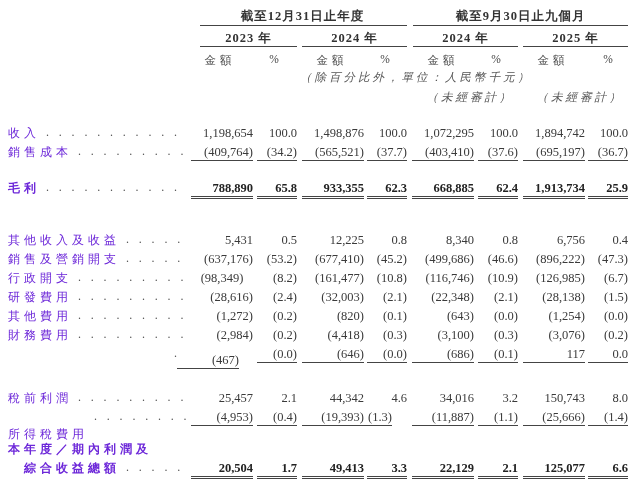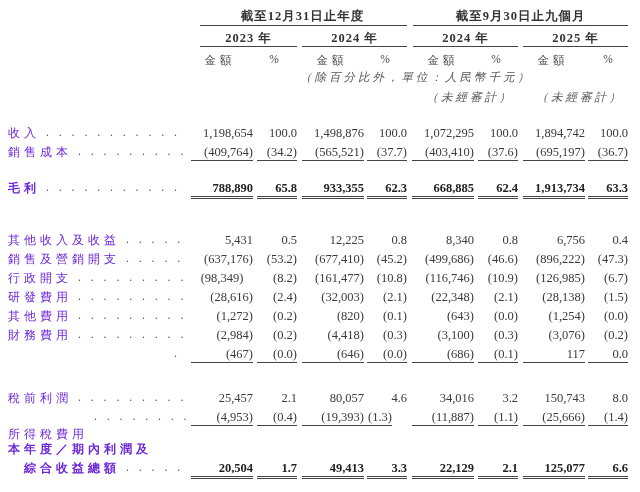--- a/index.html
+++ b/index.html
@@ -79,21 +79,21 @@
     <div class="row bold" style="top: 180px;">
       <div class="lbl" style="top: 0px; font-weight: bold;">毛利</div>
       <div class="dots" style="left: 46px; width: 140px; top: 0px;">. . . . . . . . . . . . . . . . . . . . .</div>
       <div class="cell dul" style="left: 191px; width: 62px;">788,890</div>
       <div class="cell dul" style="left: 257px; width: 40px;">65.8</div>
       <div class="cell dul" style="left: 302px; width: 62px;">933,355</div>
       <div class="cell dul" style="left: 367px; width: 40px;">62.3</div>
       <div class="cell dul" style="left: 412px; width: 62px;">668,885</div>
       <div class="cell dul" style="left: 478px; width: 40px;">62.4</div>
       <div class="cell dul" style="left: 523px; width: 62px;">1,913,734</div>
-      <div class="cell dul" style="left: 588px; width: 40px;">63.3</div>
+      <div class="cell dul" style="left: 588px; width: 40px;">25.9</div>
     </div>
     <div class="row" style="top: 232px;">
       <div class="lbl" style="top: 0px;">其他收入及收益</div>
       <div class="dots" style="left: 126px; width: 60px; top: 0px;">. . . . . . . . . . . . . . . . . . . . .</div>
       <div class="cell" style="left: 191px; width: 62px;">5,431</div>
       <div class="cell" style="left: 257px; width: 40px;">0.5</div>
       <div class="cell" style="left: 302px; width: 62px;">12,225</div>
       <div class="cell" style="left: 367px; width: 40px;">0.8</div>
       <div class="cell" style="left: 412px; width: 62px;">8,340</div>
       <div class="cell" style="left: 478px; width: 40px;">0.8</div>
@@ -155,35 +155,35 @@
       <div class="cell" style="left: 257px; width: 40px;">(0.2)</div>
       <div class="cell" style="left: 302px; width: 62px;">(4,418)</div>
       <div class="cell" style="left: 367px; width: 40px;">(0.3)</div>
       <div class="cell" style="left: 412px; width: 62px;">(3,100)</div>
       <div class="cell" style="left: 478px; width: 40px;">(0.3)</div>
       <div class="cell" style="left: 523px; width: 62px;">(3,076)</div>
       <div class="cell" style="left: 588px; width: 40px;">(0.2)</div>
     </div>
     <div class="row" style="top: 346px;">
       <div class="dots" style="left: 174px; width: 12px; top: 0px;">. . . . . . . . . . . . . . . . . . . . .</div>
-      <div class="cell ul" style="left: 191px; width: 62px;">(467)</div>
+      <div class="cell ul" style="left: 177px; width: 62px; margin-top: 6px;">(467)</div>
       <div class="cell ul" style="left: 257px; width: 40px;">(0.0)</div>
       <div class="cell ul" style="left: 302px; width: 62px;">(646)</div>
       <div class="cell ul" style="left: 367px; width: 40px;">(0.0)</div>
       <div class="cell ul" style="left: 412px; width: 62px;">(686)</div>
       <div class="cell ul" style="left: 478px; width: 40px;">(0.1)</div>
       <div class="cell ul" style="left: 523px; width: 62px;">117</div>
       <div class="cell ul" style="left: 588px; width: 40px;">0.0</div>
     </div>
     <div class="row" style="top: 390px;">
       <div class="lbl" style="top: 0px;">稅前利潤</div>
       <div class="dots" style="left: 78px; width: 108px; top: 0px;">. . . . . . . . . . . . . . . . . . . . .</div>
       <div class="cell" style="left: 191px; width: 62px;">25,457</div>
       <div class="cell" style="left: 257px; width: 40px;">2.1</div>
-      <div class="cell" style="left: 302px; width: 62px;">80,057</div>
+      <div class="cell" style="left: 302px; width: 62px;">44,342</div>
       <div class="cell" style="left: 367px; width: 40px;">4.6</div>
       <div class="cell" style="left: 412px; width: 62px;">34,016</div>
       <div class="cell" style="left: 478px; width: 40px;">3.2</div>
       <div class="cell" style="left: 523px; width: 62px;">150,743</div>
       <div class="cell" style="left: 588px; width: 40px;">8.0</div>
     </div>
     <div class="row" style="top: 409px;">
       <div class="lbl" style="top: 17px;">所得稅費用</div>
       <div class="dots" style="left: 94px; width: 92px; top: 0px;">. . . . . . . . . . . . . . . . . . . . .</div>
       <div class="cell ul" style="left: 191px; width: 62px;">(4,953)</div>

